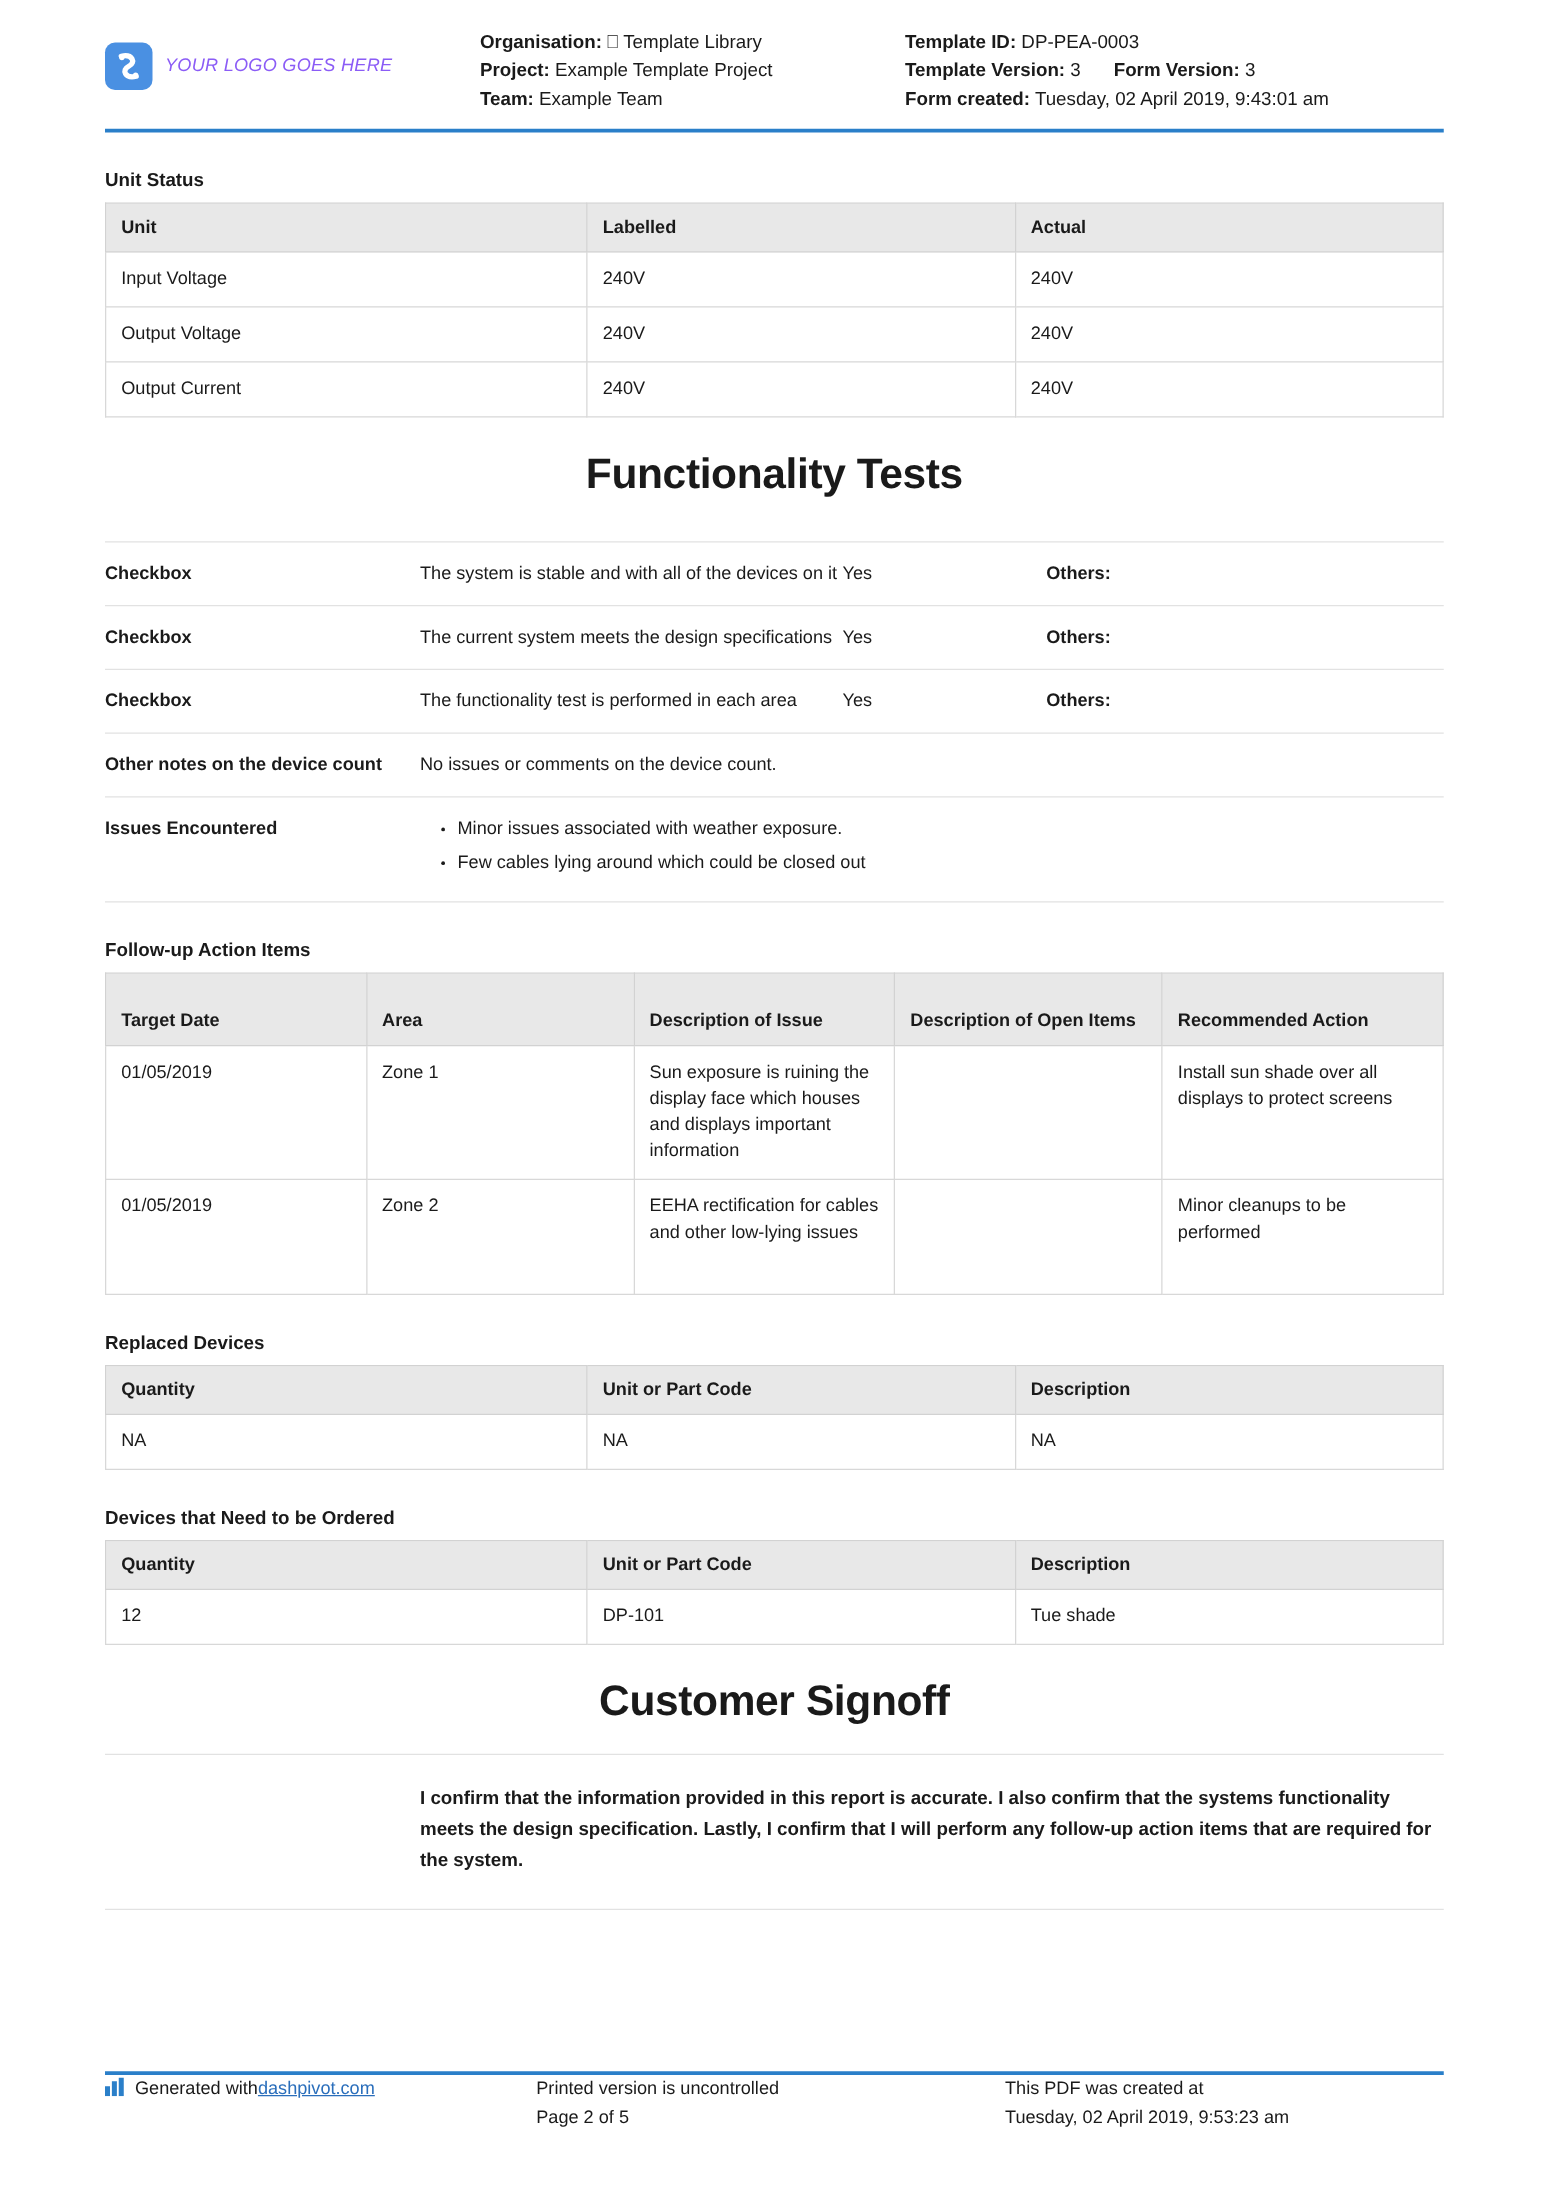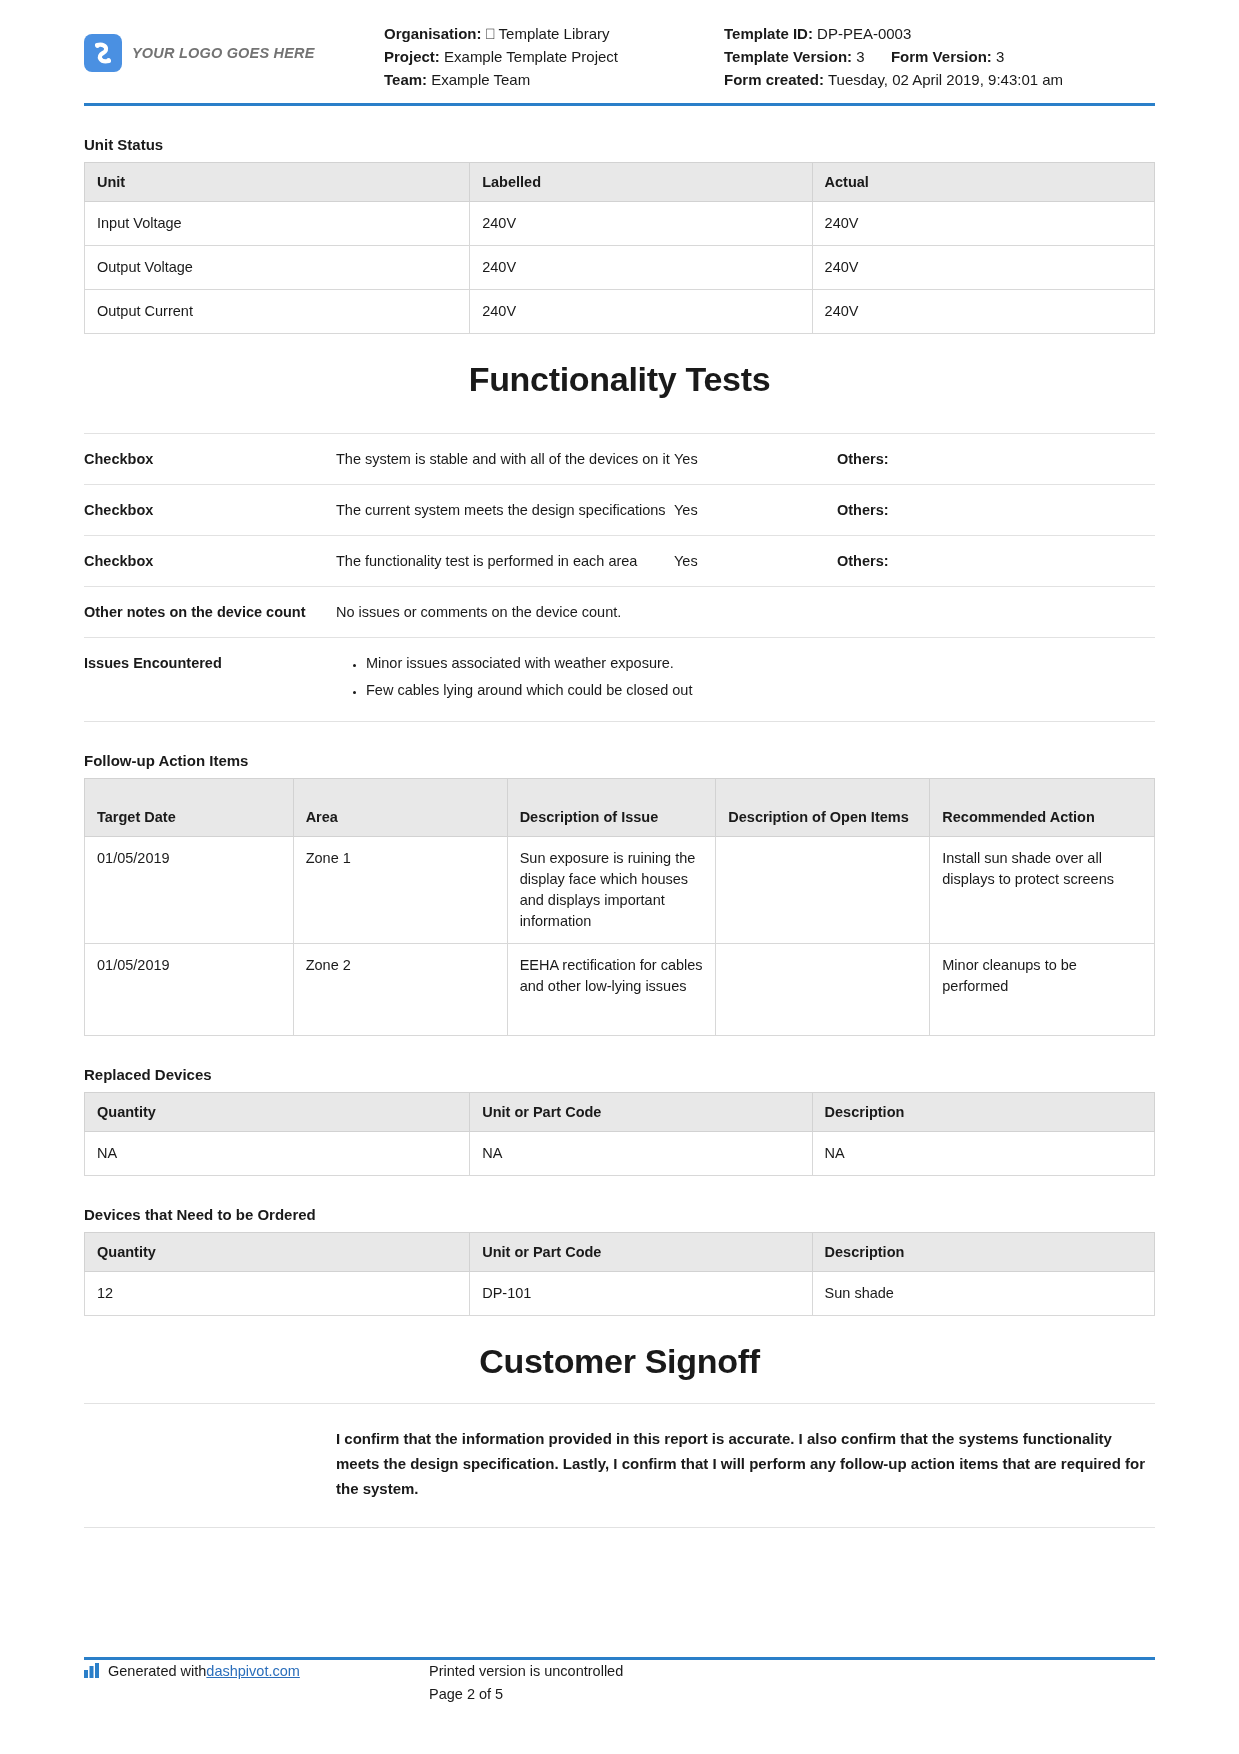--- a/index.html
+++ b/index.html
@@ -38,24 +38,24 @@
     height: 38px;
     border-radius: 8px;
     background: #4a90e2;
     position: relative;
     flex: 0 0 38px;
   }
   .logo-mark svg { position: absolute; left: 0; top: 0; }
   .logo-text {
     margin-left: 10px;
     font-style: italic;
-    font-weight: bold;
+    font-weight: normal;
     font-size: 14.5px;
     letter-spacing: 0.2px;
-    color: #737373;
+    color: #8b5cf6;
     white-space: nowrap;
   }
   .meta {
     display: flex;
     flex: 1 1 auto;
     font-size: 15px;
     line-height: 23px;
   }
   .meta-col-left { width: 340px; flex: 0 0 340px; }
   .meta-col-right { flex: 1 1 auto; }
@@ -363,21 +363,21 @@
         <tr>
           <th>Quantity</th>
           <th>Unit or Part Code</th>
           <th>Description</th>
         </tr>
       </thead>
       <tbody>
         <tr>
           <td>12</td>
           <td>DP-101</td>
-          <td>Sun shade</td>
+          <td>Tue shade</td>
         </tr>
       </tbody>
     </table>
 
     <div class="big-heading">Customer Signoff</div>
     <div class="signoff-wrap">
       <div class="signoff-spacer"></div>
       <div class="signoff-text">I confirm that the information provided in this report is accurate. I also confirm that the systems functionality meets the design specification. Lastly, I confirm that I will perform any follow-up action items that are required for the system.</div>
     </div>
 
@@ -394,16 +394,20 @@
             <rect x="11" y="0" width="4" height="15" fill="#2a7fc9"></rect>
           </svg>
         </span>
         <span>Generated with </span>
         <a class="footer-link" href="#">dashpivot.com</a>
       </div>
       <div class="footer-mid">
         <div>Printed version is uncontrolled</div>
         <div>Page 2 of 5</div>
       </div>
+      <div class="footer-right">
+        <div>This PDF was created at</div>
+        <div>Tuesday, 02 April 2019, 9:53:23 am</div>
+      </div>
     </div>
   </div>
 
 </div>
 
 </body></html>

